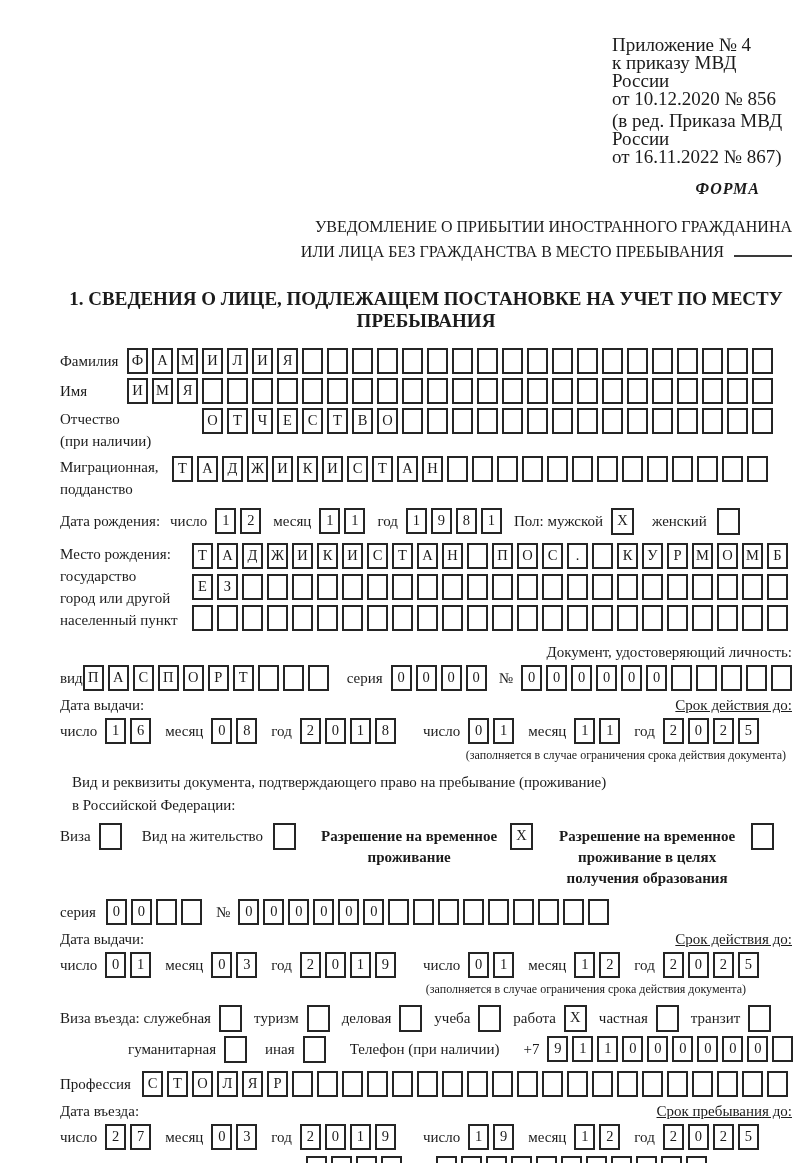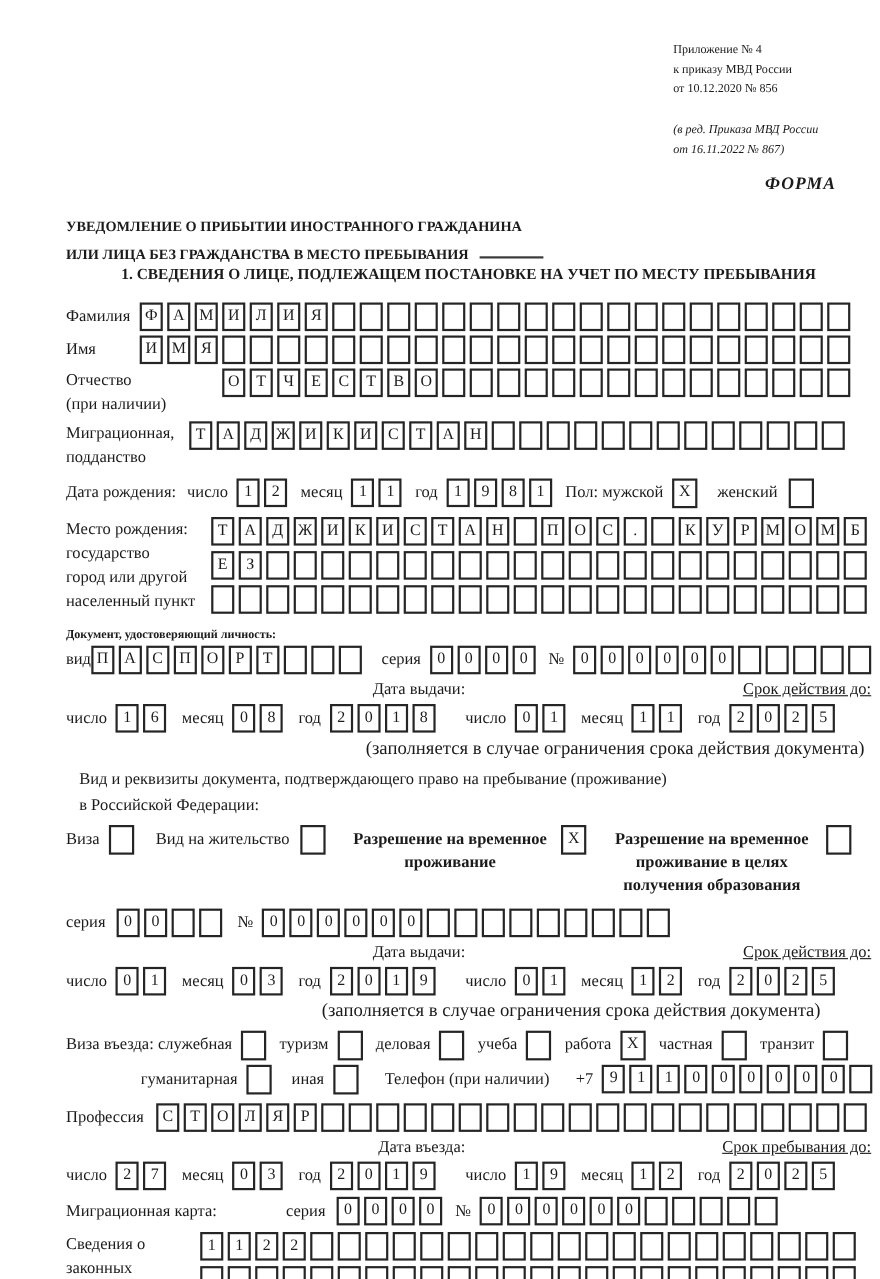--- a/index.html
+++ b/index.html
@@ -7,47 +7,47 @@
     position:relative;
     width:800px; min-height:1163px;
     box-sizing:border-box;
     padding:36px 8px 20px 60px;
     background:#fff;
     color:#1b1b1b;
     font-family:"Liberation Serif","DejaVu Serif",serif;
     font-size:15px;
     overflow:hidden;
   }
-  .corner { margin-left:552px; font-size:11px; line-height:18px; }
-  .corner .amend { margin-top:19px;font-style:italic; }
+  .corner { margin-left:552px; font-size:19px; line-height:18px; }
+  .corner .amend { margin-top:4px; }
   .forma { text-align:right; padding-right:32px; font-weight:bold; font-size:16px; margin-top:14px; letter-spacing:1px;font-style:italic; }
-  .title { text-align:left; font-weight:bold; font-size:13px; line-height:25px; margin-top:16px; }
+  .title { text-align:right; font-weight:normal; font-size:16px; line-height:25px; margin-top:16px; }
   .blank { display:inline-block; width:58px; border-bottom:2.5px solid #3a3a3a; margin-left:10px; height:14px; }
-  .section { text-align:center; font-weight:bold; font-size:14px; margin-bottom:16px; }
+  .section { text-align:center; font-weight:bold; font-size:19px; margin-top:24px; margin-bottom:16px; }
 
   .row { display:flex; align-items:flex-start; flex-wrap:nowrap; margin:4px 0; }
   .lbl { line-height:20px; padding-top:3px; white-space:nowrap; }
   .boxes { display:flex; flex-wrap:nowrap; }
   .cb {
     box-sizing:border-box; display:inline-block; flex:0 0 auto;
     width:21px; height:26px; border:2px solid #252525; margin-right:4px;
     text-align:center; font-size:14.5px; line-height:21px; background:#fff;
   }
   .bigbox .cb { width:23px; height:27px; }
   .gap8  { margin-right:8px; }
   .gap10 { margin-right:10px; }
   .lblcol { line-height:22px; }
   .boxcol .boxes { margin-bottom:5px; }
-  .center-bold { text-align:left; font-weight:bold; font-size:11px; margin:8px 0 4px 0; }
+  .center-bold { text-align:right; font-weight:normal; font-size:15px; margin:8px 0 4px 0; }
   .dhead { display:flex; margin-top:6px; }
-  .dh-left  { width:363px; text-align:right; }
+  .dh-left  { width:363px; text-align:left; }
   .dh-right { flex:1; text-align:right;text-decoration:underline; }
   .dcol-left { display:flex; width:363px; }
   .dcol-right { display:flex; flex:1; }
-  .note-right { text-align:right; font-size:17px; padding-right:6px; margin:1px 0 6px 0; }
+  .note-right { text-align:right; font-size:12px; padding-right:6px; margin:1px 0 6px 0; }
   .para { line-height:23px; margin-top:8px;margin-left:12px; }
   .wrapLbl { line-height:21px; padding-top:3px; text-align:center; white-space:normal;font-weight:bold; }
 </style>
 </head>
 <body>
 
 <div class="page">
 
   <div class="corner">
     <div>Приложение № 4</div>

